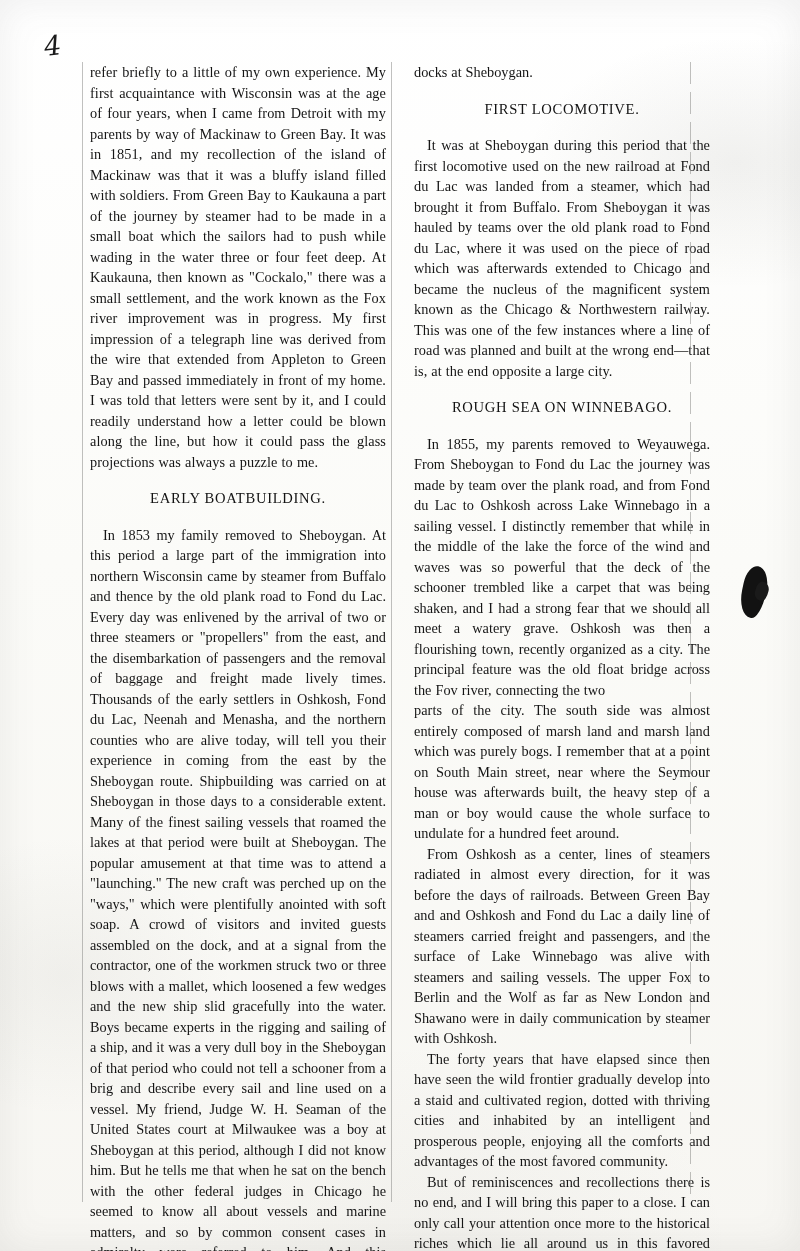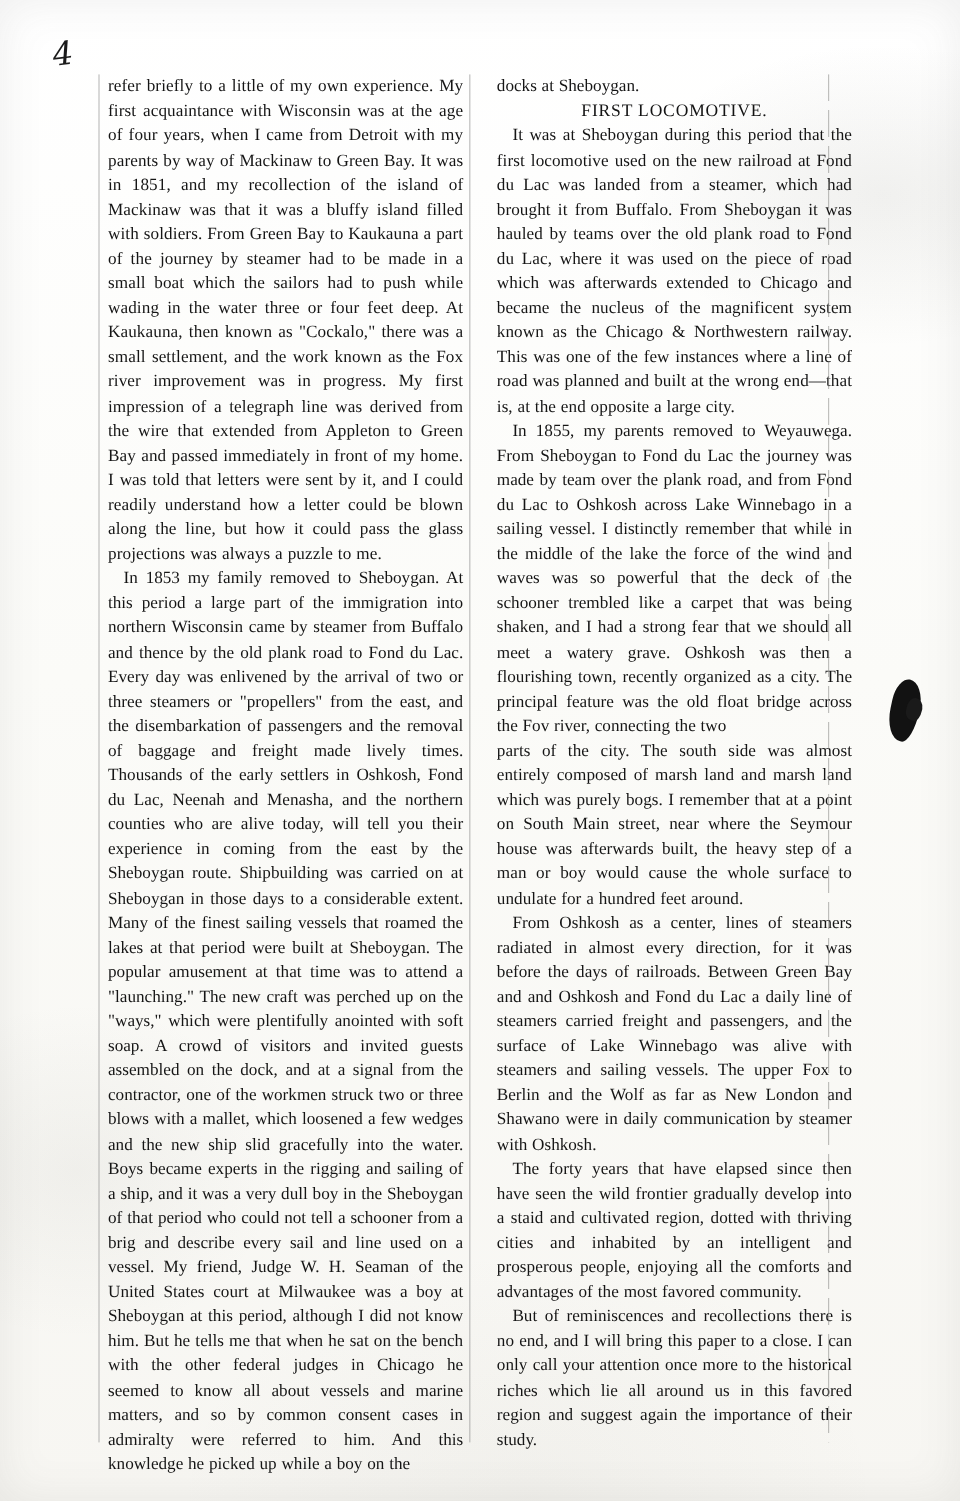--- a/index.html
+++ b/index.html
@@ -126,21 +126,21 @@
 
   p.body.indent { text-indent: 13px; }
 
   h2.head {
     font-size: 14.6px;
     line-height: 20.5px;
     text-align: center;
     font-weight: normal;
     letter-spacing: 0.7px;
     color: #131313;
-    margin: 0;
+    margin: 16px;
   }
 
   
   .col { text-rendering: optimizeLegibility; }
   .col-left  p.body:nth-of-type(odd)  { letter-spacing: 0.08px; }
   .col-right p.body:nth-of-type(even) { letter-spacing: 0.05px; }
 </style>
 </head>
 <body>
 
@@ -152,26 +152,28 @@
 
   <div class="rule rule-left"></div>
   <div class="rule rule-mid"></div>
   <div class="rule rule-right"></div>
 
   <div class="ink-blot"></div>
 
   <div class="columns">
     <div class="col col-left" id="col-left">
         <p class="body">refer briefly to a little of my own experience. My first acquaintance with Wisconsin was at the age of four years, when I came from Detroit with my parents by way of Mackinaw to Green Bay. It was in 1851, and my recollection of the island of Mackinaw was that it was a bluffy island filled with soldiers. From Green Bay to Kaukauna a part of the journey by steamer had to be made in a small boat which the sailors had to push while wading in the water three or four feet deep. At Kaukauna, then known as "Cockalo," there was a small settlement, and the work known as the Fox river improvement was in progress. My first impression of a telegraph line was derived from the wire that extended from Appleton to Green Bay and passed immediately in front of my home. I was told that letters were sent by it, and I could readily understand how a letter could be blown along the line, but how it could pass the glass projections was always a puzzle to me.</p>
+        <h2 class="head">EARLY BOATBUILDING.</h2>
         <p class="body indent">In 1853 my family removed to Sheboygan. At this period a large part of the immigration into northern Wisconsin came by steamer from Buffalo and thence by the old plank road to Fond du Lac. Every day was enlivened by the arrival of two or three steamers or "propellers" from the east, and the disembarkation of passengers and the removal of baggage and freight made lively times. Thousands of the early settlers in Oshkosh, Fond du Lac, Neenah and Menasha, and the northern counties who are alive today, will tell you their experience in coming from the east by the Sheboygan route. Shipbuilding was carried on at Sheboygan in those days to a considerable extent. Many of the finest sailing vessels that roamed the lakes at that period were built at Sheboygan. The popular amusement at that time was to attend a "launching." The new craft was perched up on the "ways," which were plentifully anointed with soft soap. A crowd of visitors and invited guests assembled on the dock, and at a signal from the contractor, one of the workmen struck two or three blows with a mallet, which loosened a few wedges and the new ship slid gracefully into the water. Boys became experts in the rigging and sailing of a ship, and it was a very dull boy in the Sheboygan of that period who could not tell a schooner from a brig and describe every sail and line used on a vessel. My friend, Judge W. H. Seaman of the United States court at Milwaukee was a boy at Sheboygan at this period, although I did not know him. But he tells me that when he sat on the bench with the other federal judges in Chicago he seemed to know all about vessels and marine matters, and so by common consent cases in admiralty were referred to him. And this knowledge he picked up while a boy on the</p>
       </div>
     <div class="col col-right" id="col-right">
         <p class="body">docks at Sheboygan.</p>
         <h2 class="head">FIRST LOCOMOTIVE.</h2>
         <p class="body indent">It was at Sheboygan during this period that the first locomotive used on the new railroad at Fond du Lac was landed from a steamer, which had brought it from Buffalo. From Sheboygan it was hauled by teams over the old plank road to Fond du Lac, where it was used on the piece of road which was afterwards extended to Chicago and became the nucleus of the magnificent system known as the Chicago &amp; Northwestern railway. This was one of the few instances where a line of road was planned and built at the wrong end—that is, at the end opposite a large city.</p>
+        <h2 class="head">ROUGH SEA ON WINNEBAGO.</h2>
         <p class="body indent">In 1855, my parents removed to Weyauwega. From Sheboygan to Fond du Lac the journey was made by team over the plank road, and from Fond du Lac to Oshkosh across Lake Winnebago in a sailing vessel. I distinctly remember that while in the middle of the lake the force of the wind and waves was so powerful that the deck of the schooner trembled like a carpet that was being shaken, and I had a strong fear that we should all meet a watery grave. Oshkosh was then a flourishing town, recently organized as a city. The principal feature was the old float bridge across the Fov river, connecting the two</p>
         <p class="body">parts of the city. The south side was almost entirely composed of marsh land and marsh land which was purely bogs. I remember that at a point on South Main street, near where the Seymour house was afterwards built, the heavy step of a man or boy would cause the whole surface to undulate for a hundred feet around.</p>
         <p class="body indent">From Oshkosh as a center, lines of steamers radiated in almost every direction, for it was before the days of railroads. Between Green Bay and and Oshkosh and Fond du Lac a daily line of steamers carried freight and passengers, and the surface of Lake Winnebago was alive with steamers and sailing vessels. The upper Fox to Berlin and the Wolf as far as New London and Shawano were in daily communication by steamer with Oshkosh.</p>
         <p class="body indent">The forty years that have elapsed since then have seen the wild frontier gradually develop into a staid and cultivated region, dotted with thriving cities and inhabited by an intelligent and prosperous people, enjoying all the comforts and advantages of the most favored community.</p>
         <p class="body indent">But of reminiscences and recollections there is no end, and I will bring this paper to a close. I can only call your attention once more to the historical riches which lie all around us in this favored region and suggest again the importance of their study.</p>
       </div>
   </div>
 
   <div class="edge-shade"></div>
 </div>

